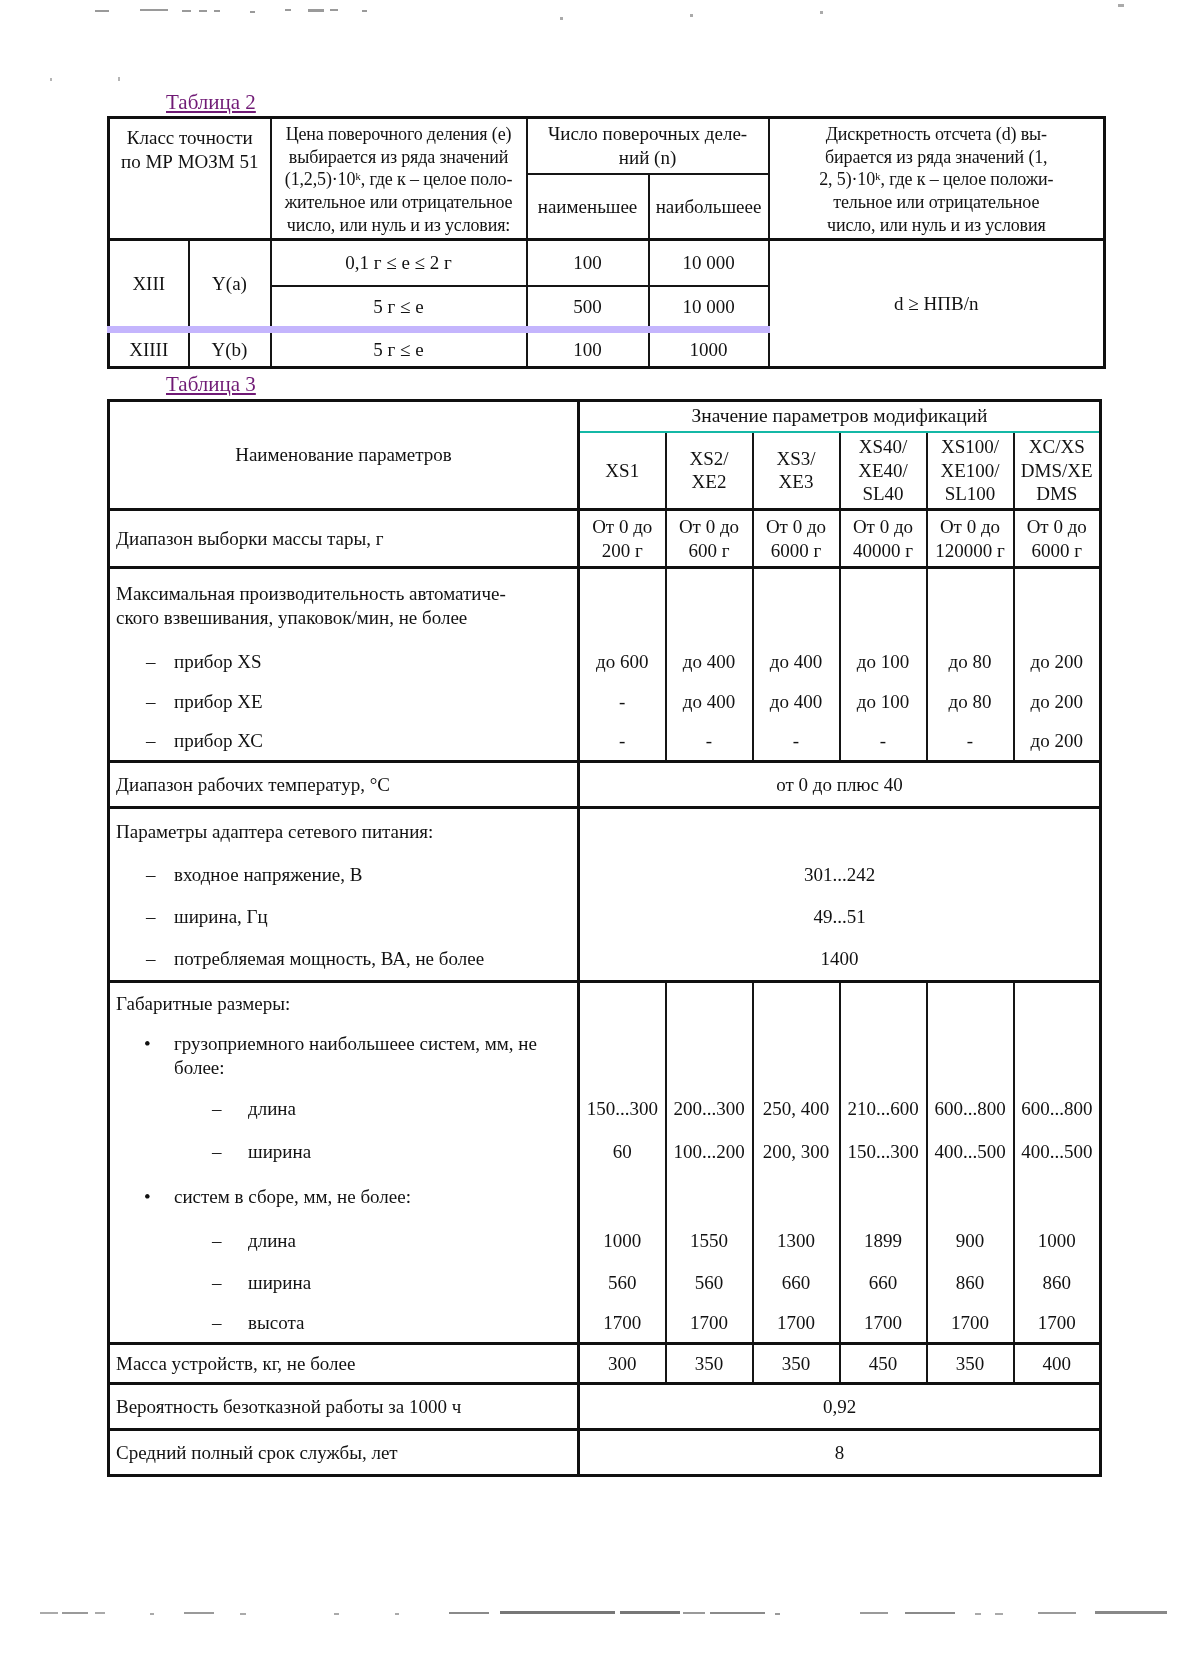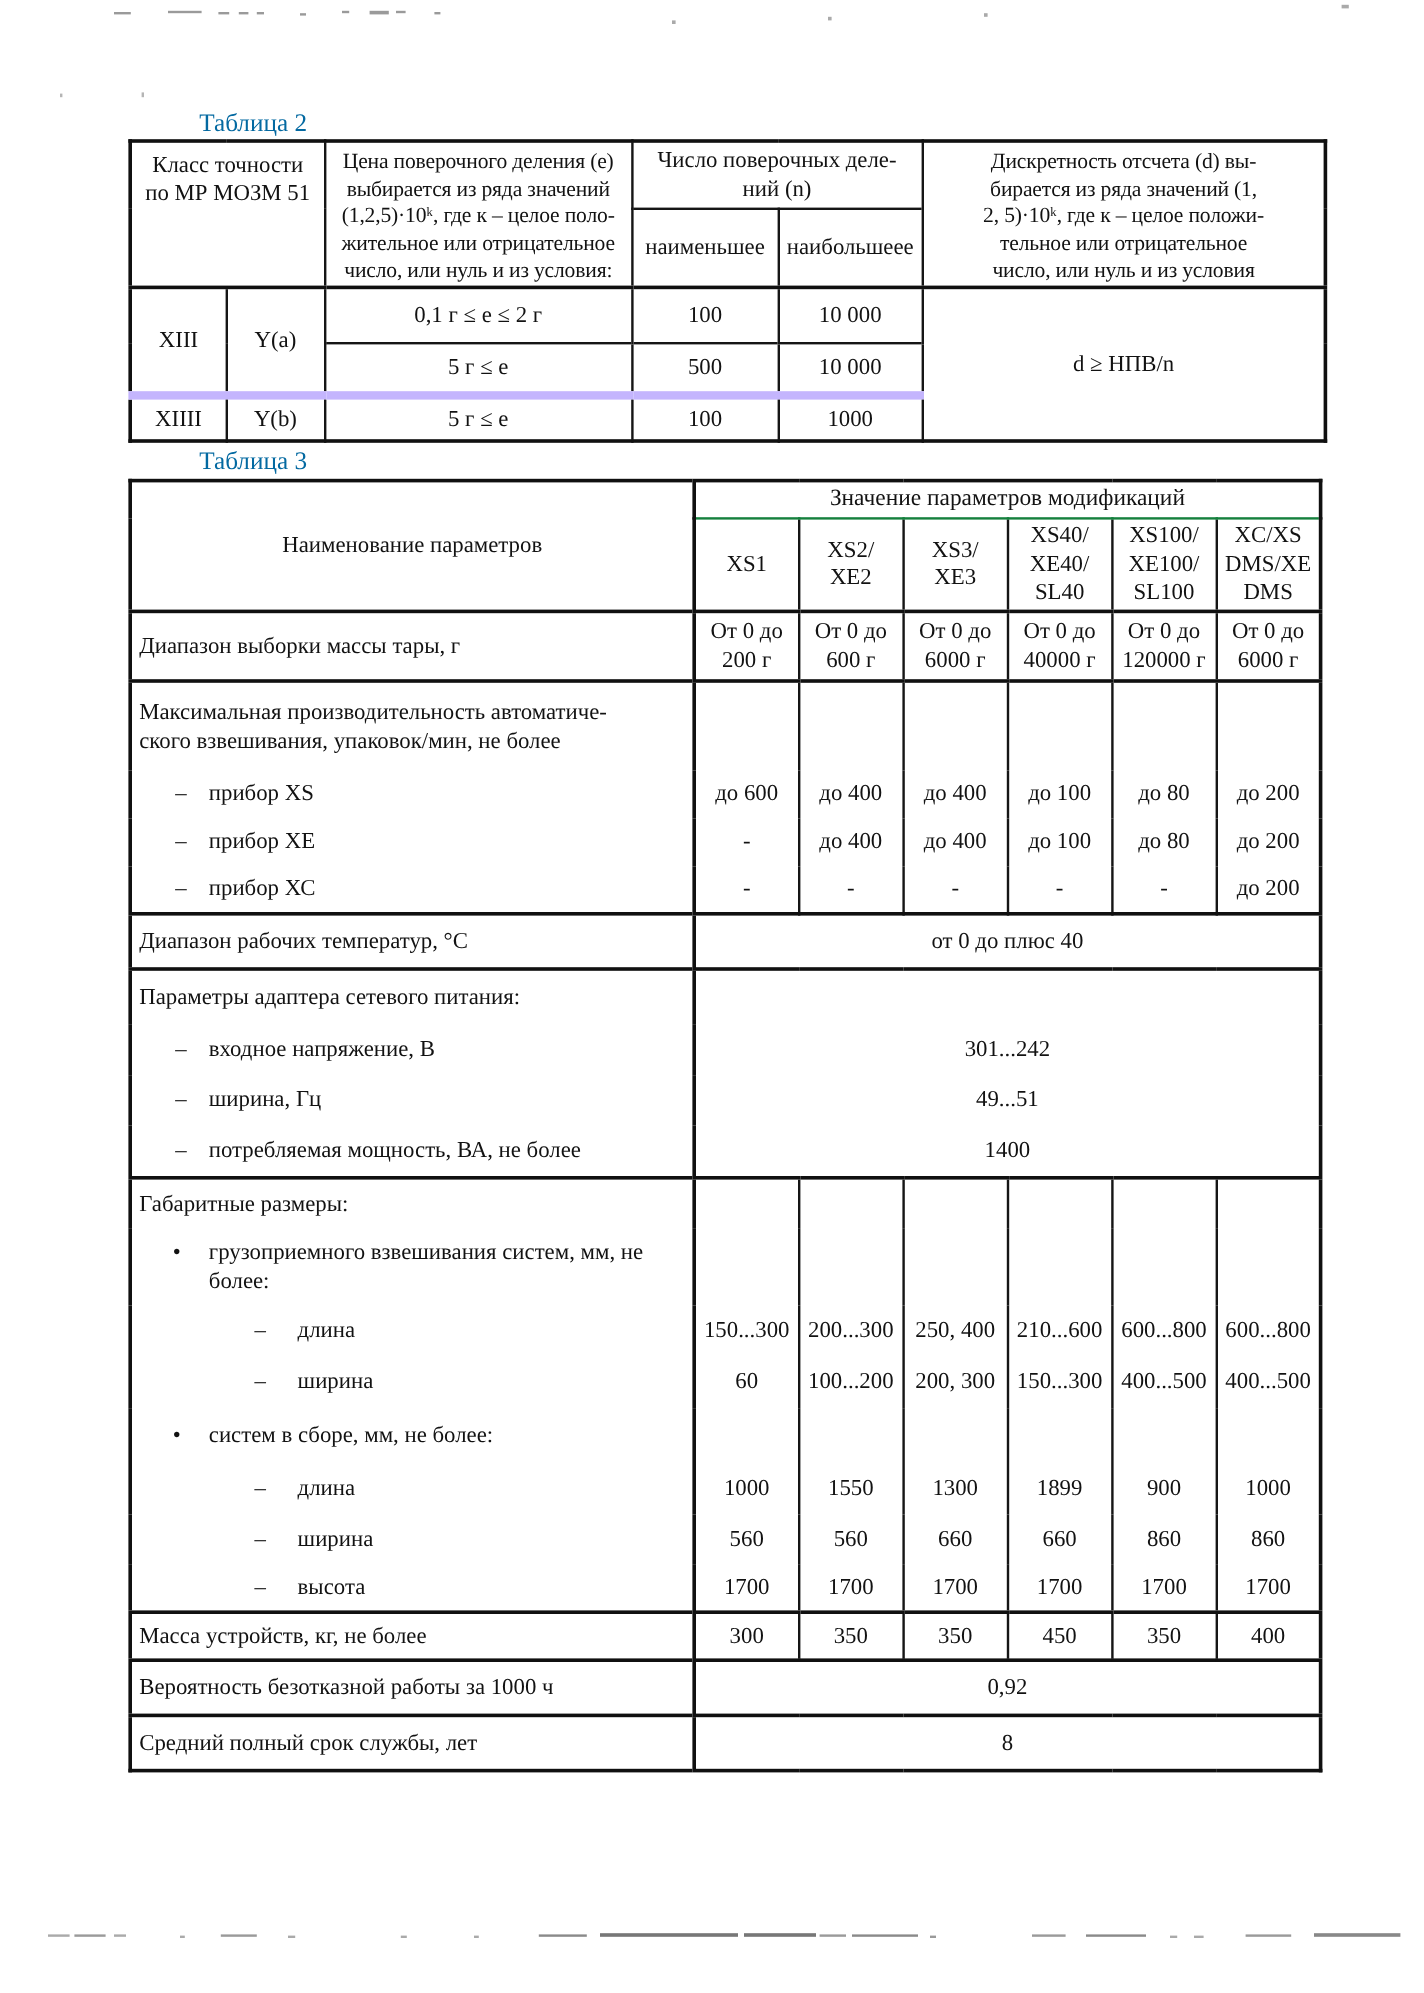--- a/index.html
+++ b/index.html
@@ -1,21 +1,21 @@
 <!DOCTYPE html>
 <html><head>
 <meta charset="utf-8">
 <style>
   html,body { margin:0; padding:0; background:#ffffff; }
   .page {
     position:relative; width:1187px; height:1661px; background:#fff;
     font-family:"Liberation Serif","DejaVu Serif",serif; color:#141414;
     overflow:hidden;
   }
-  .caption { position:absolute; font-size:21px; color:#0369a1; }
+  .caption { position:absolute; font-size:21px; color:#701a75;text-decoration:underline; }
 
   table { position:absolute; border-collapse:collapse; table-layout:fixed; border:3px solid #101010; }
   td {
     border-left:2px solid #151515; border-right:2px solid #151515;
     border-top:none; border-bottom:none;
     white-space:pre-line; text-align:center; vertical-align:middle;
     font-size:19px; line-height:1.26; padding:2px 3px; overflow:hidden;
     color:#121212;
   }
 
@@ -23,21 +23,21 @@
   #t2 { left:107px; top:116px; width:996px; }
   #t2 td.hc { vertical-align:top; padding-top:7px; }
   #t2 td.hp, #t2 td.hd { vertical-align:top; font-size:18px; padding-top:4px; letter-spacing:-0.15px; }
   #t2 tr.h2 td { border-top:2px solid #151515; }
   #t2 tr.b1 td { border-top:3px solid #101010; }
   #t2 tr.b2 td { border-top:2px solid #151515; }
   #t2 tr.b3 td { border-top:7px solid #c4b5fd; }
 
   
   #t3 { left:107px; top:399px; width:992px; }
-  #t3 td.ghead { border-bottom:2px solid #15803d; font-size:19.5px; }
+  #t3 td.ghead { border-bottom:2px solid #14b8a6; font-size:19.5px; }
   #t3 tr.models td { border-bottom:3px solid #101010; }
   #t3 td.namehead { border-right:3px solid #101010; }
   #t3 td.name { text-align:left; border-right:3px solid #101010; padding-left:6px; }
   #t3 tr.bs td { border-top:3px solid #101010; }
   #t3 td.sp { text-align:center; }
   .nm { display:flex; align-items:flex-start; }
   .nm .mk { flex:none; }
   .nm.ind1 { padding-left:30px; } .nm.ind1 .mk { width:28px; }
   .nm.blt  { padding-left:28px; } .nm.blt  .mk { width:30px; }
   .nm.ind2 { padding-left:96px; } .nm.ind2 .mk { width:36px; }
@@ -218,21 +218,21 @@
     <tr class="bs" style="height:42px">
       <td class="name"><div class="nm"><span class="lb">Габаритные размеры:</span></div></td>
       <td></td>
       <td></td>
       <td></td>
       <td></td>
       <td></td>
       <td></td>
     </tr>
     <tr style="height:64px">
-      <td class="name"><div class="nm blt"><span class="mk">•</span><span class="lb">грузоприемного взвешивания систем, мм, не
+      <td class="name"><div class="nm blt"><span class="mk">•</span><span class="lb">грузоприемного наибольшеее систем, мм, не
 более:</span></div></td>
       <td></td>
       <td></td>
       <td></td>
       <td></td>
       <td></td>
       <td></td>
     </tr>
     <tr style="height:42px">
       <td class="name"><div class="nm ind2"><span class="mk">–</span><span class="lb">длина</span></div></td>

